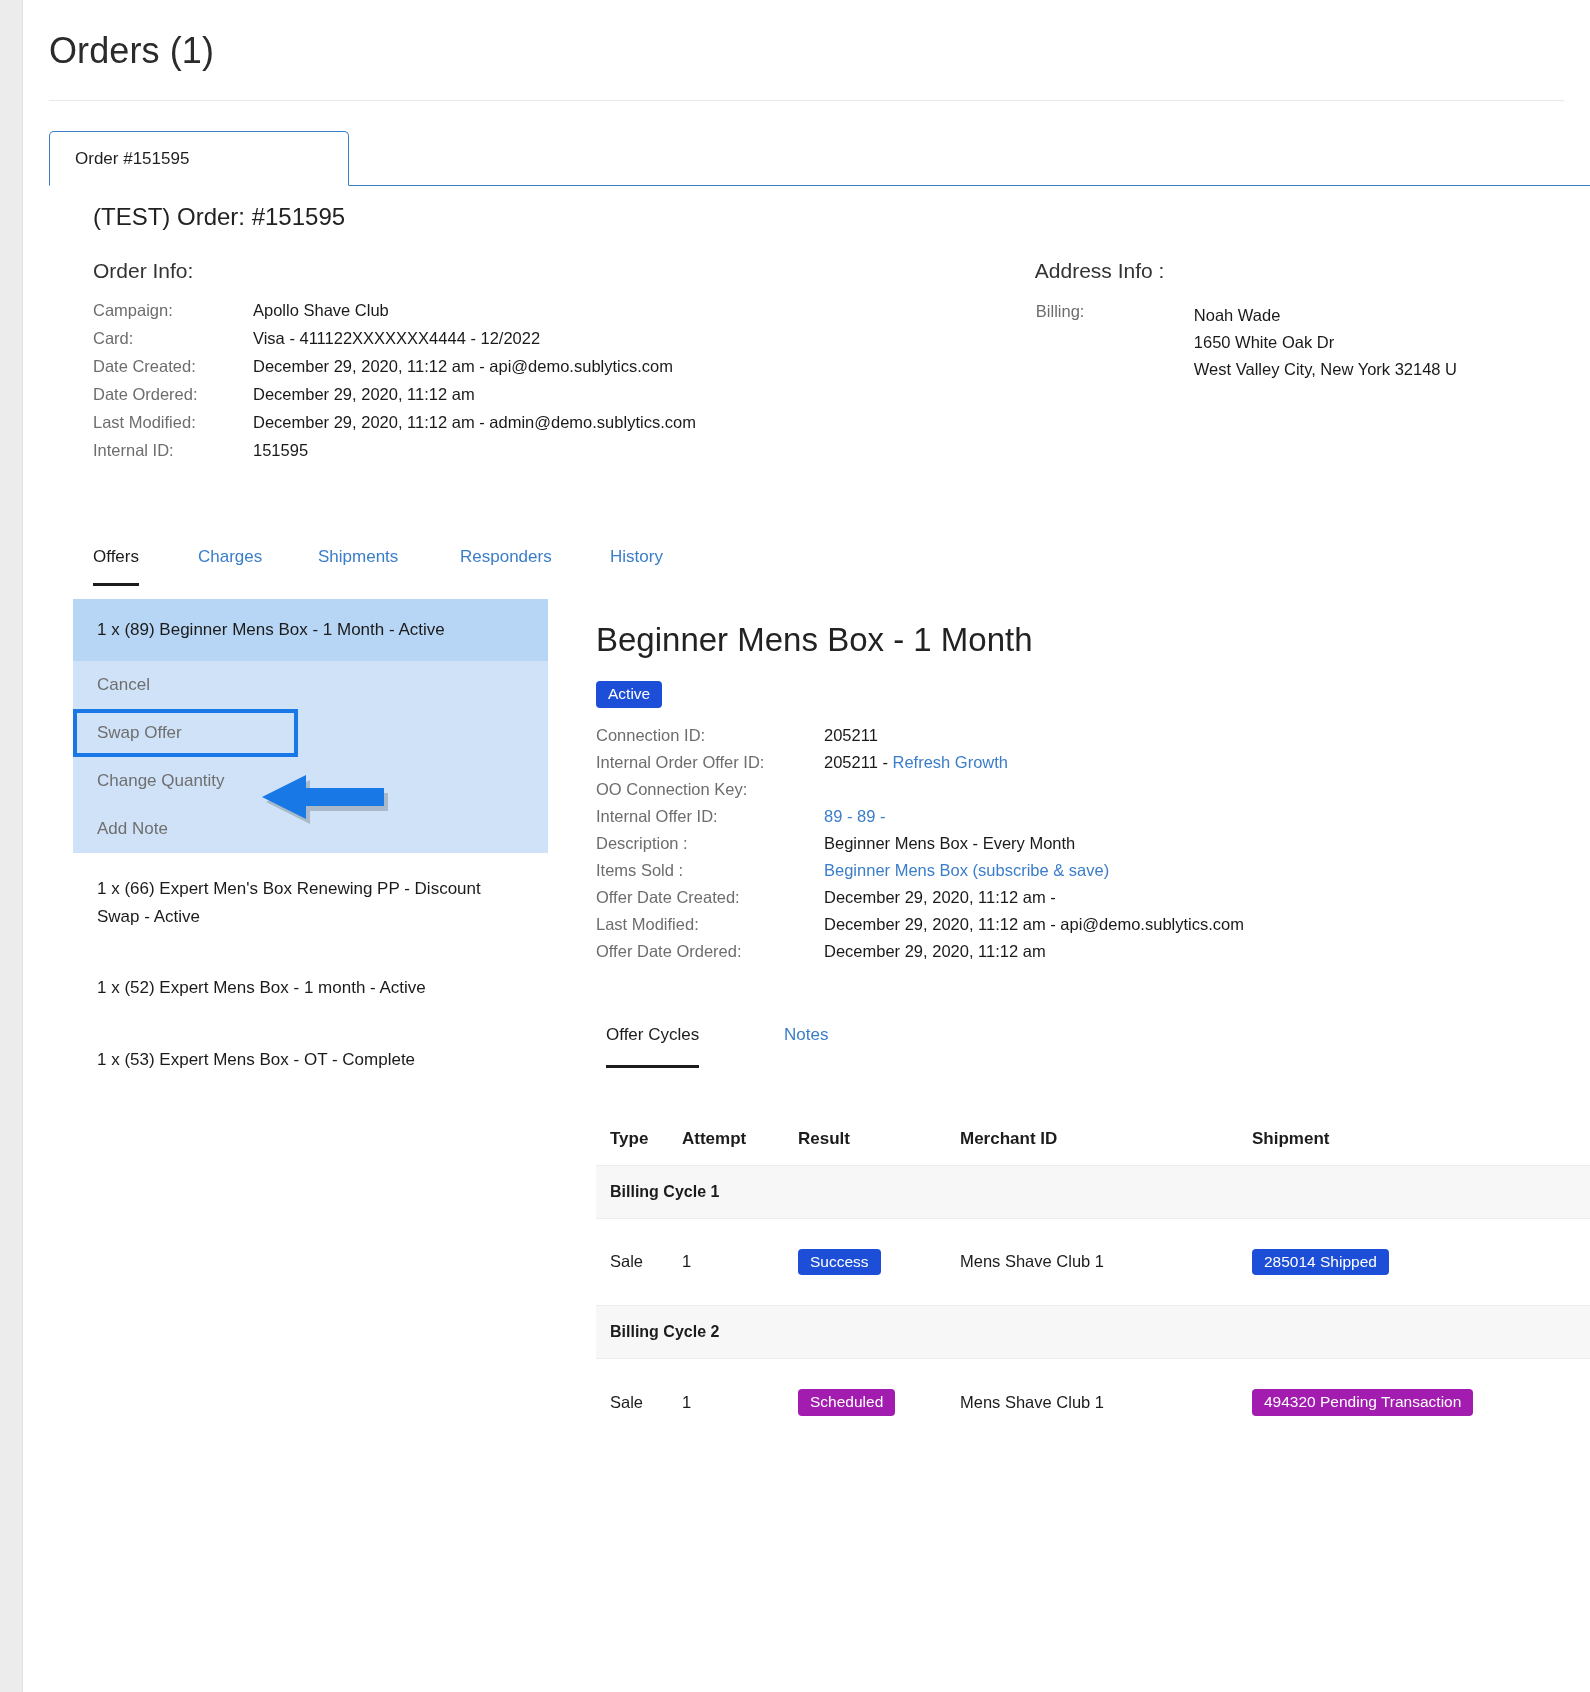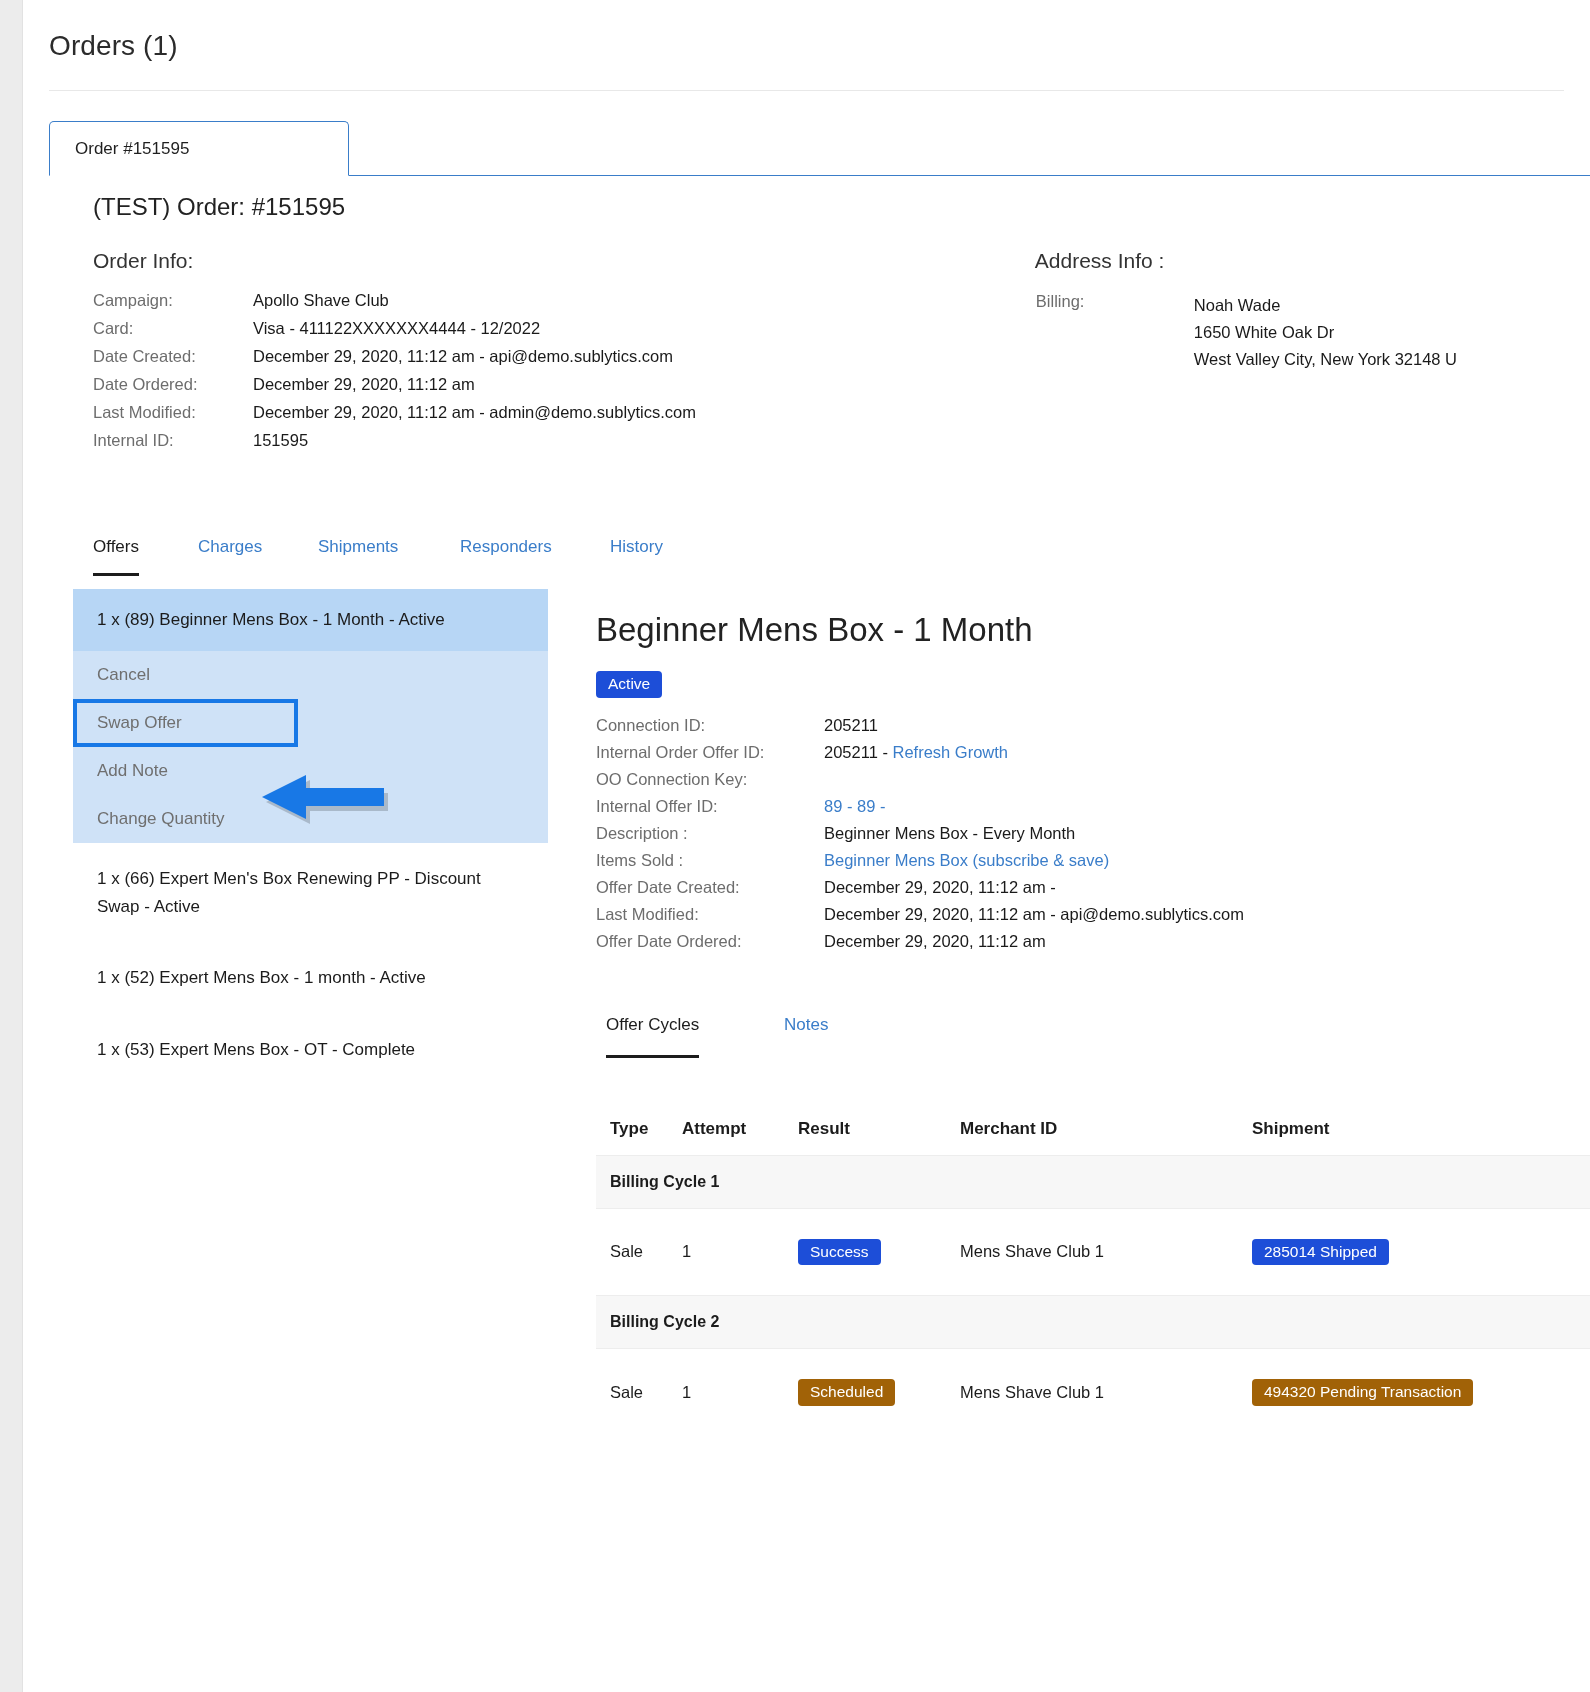--- a/index.html
+++ b/index.html
@@ -24,21 +24,21 @@
   }
   .gutter-left {
     position: absolute;
     left: 0; top: 0; bottom: 0;
     width: 22px;
     background: #ececec;
   }
 
   
   .page-title {
-    font-size: 28px;
+    font-size: 36px;
     color: #2b2b2b;
     font-weight: 400;
     padding: 30px 0 0 26px;
     letter-spacing: .1px;
   }
   .title-rule {
     margin: 28px 26px 0 26px;
     border-top: 1px solid #e8e8e8;
   }
 
@@ -192,21 +192,21 @@
   }
   .badge {
     display: inline-block;
     border-radius: 4px;
     color: #fff;
     font-size: 15.5px;
     padding: 5px 12px 6px 12px;
     line-height: 1;
   }
   .badge-green { background: #1d4ed8; }
-  .badge-blue  { background: #a16207; }
+  .badge-blue  { background: #a21caf; }
   .status-row { margin: 22px 0 18px 0; }
 
   table.detail-kv { border-collapse: collapse; }
   table.detail-kv td {
     font-size: 16.5px;
     vertical-align: top;
     padding: 0 0 8px 0;
     white-space: nowrap;
   }
   table.detail-kv td.k { color: #6d6d6d; width: 228px; }
@@ -347,22 +347,22 @@
     <div class="stab" style="left:537px">History</div>
   </div>
 
   <div class="body-wrap">
 
     <div class="left-col">
       <div class="offer-group">
         <div class="offer-sel">1 x (89) Beginner Mens Box - 1 Month - Active</div>
         <div class="offer-action">Cancel</div>
         <div class="offer-action highlight">Swap Offer</div>
+        <div class="offer-action">Change Quantity</div>
         <div class="offer-action">Add Note</div>
-        <div class="offer-action">Change Quantity</div>
       </div>
       <div class="offer-item">1 x (66) Expert Men's Box Renewing PP - Discount Swap - Active</div>
       <div class="offer-item">1 x (52) Expert Mens Box - 1 month - Active</div>
       <div class="offer-item">1 x (53) Expert Mens Box - OT - Complete</div>
     </div>
 
     <div class="right-col">
       <div class="detail-title">Beginner Mens Box - 1 Month</div>
       <div class="status-row">
         <span class="badge badge-green">Active</span>

